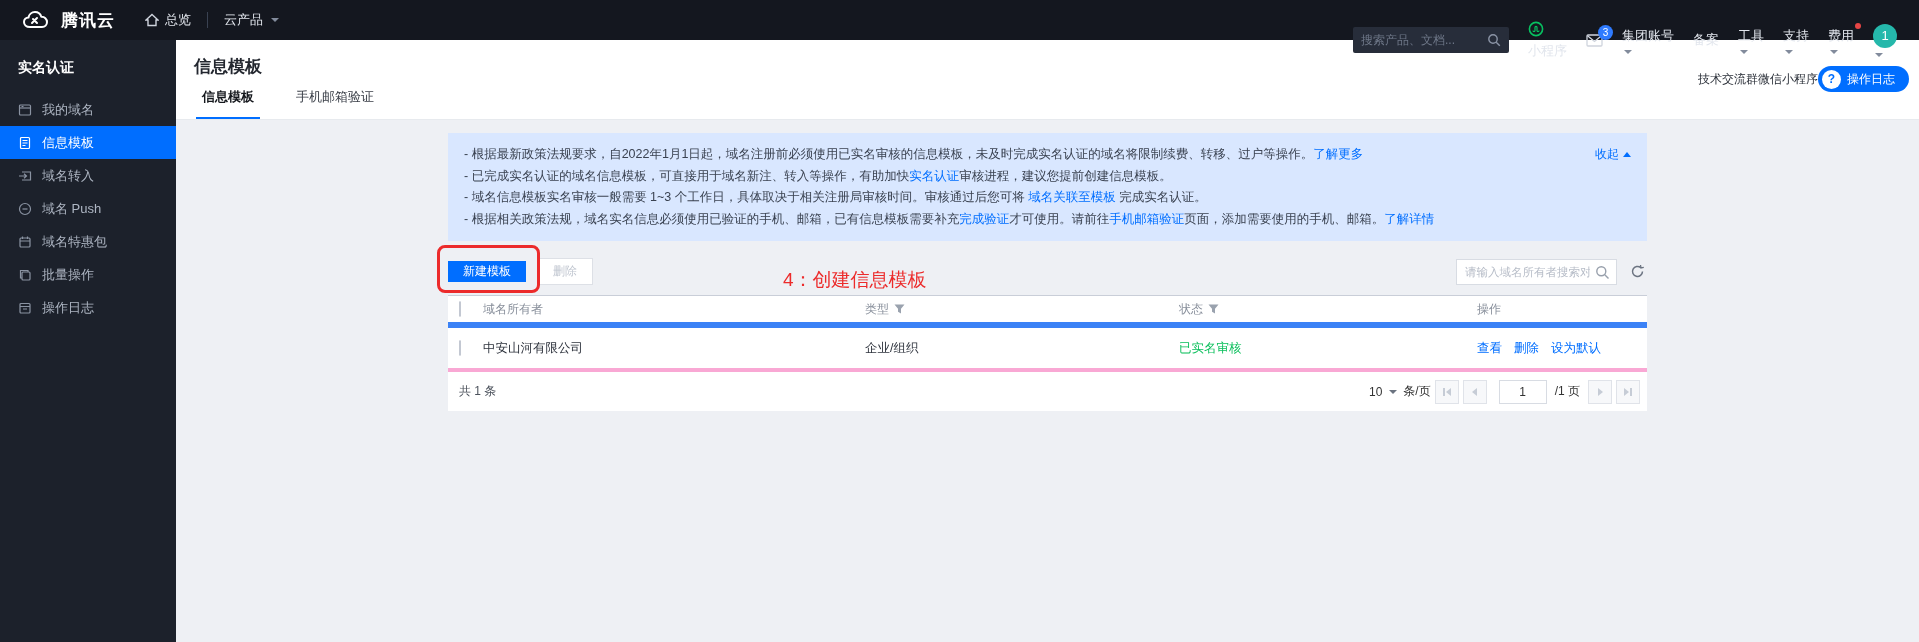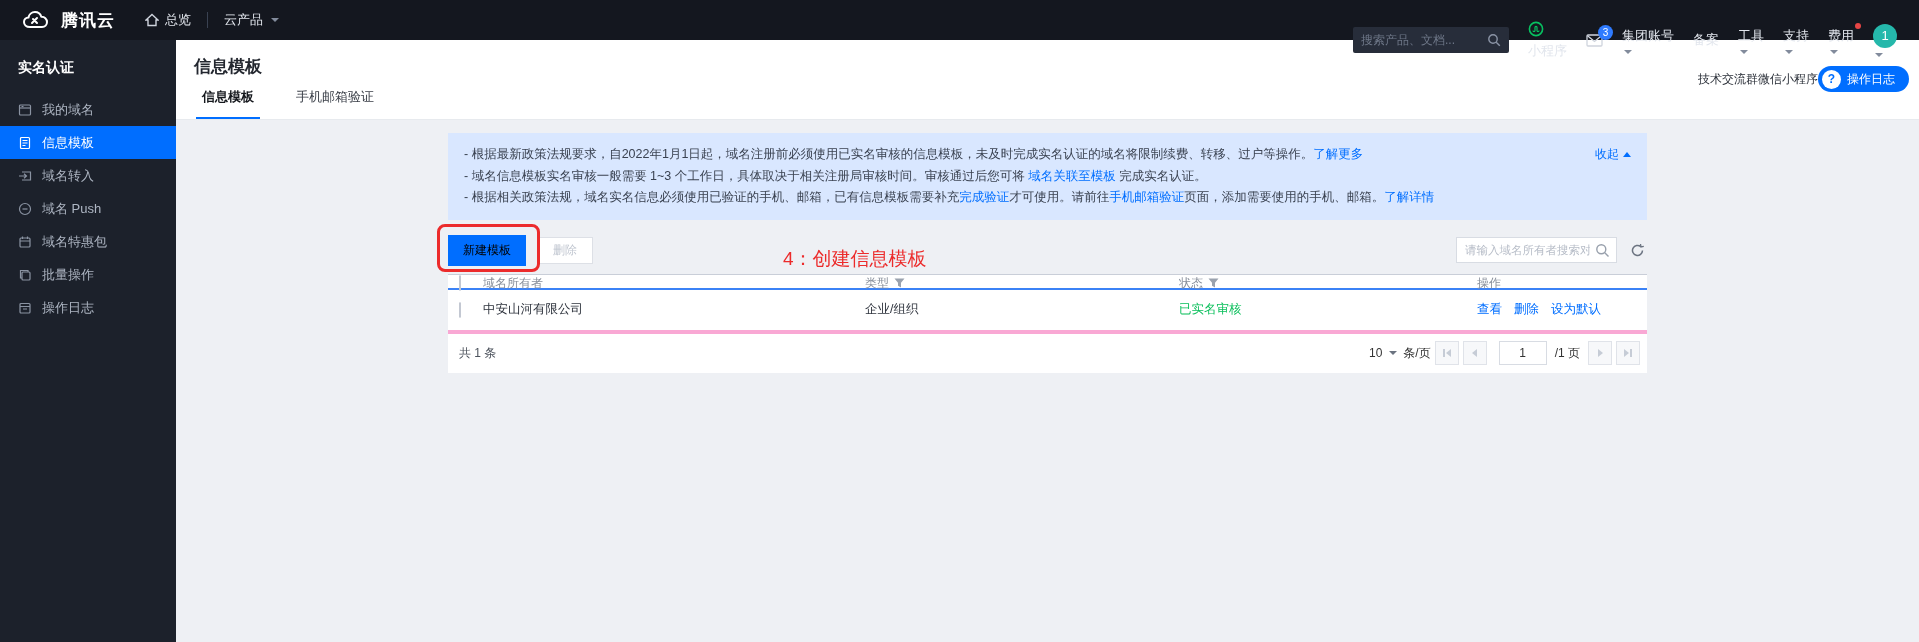--- a/index.html
+++ b/index.html
@@ -60,39 +60,39 @@
   .notice { position:relative; background:#d9e7ff; padding:11px 150px 11px 16px; font-size:12.5px;
             line-height:21.5px; color:#3a4251; }
   .notice .lk { color:#006eff; cursor:pointer;margin-top:28px; }
   .collapse { position:absolute; right:16px; top:11px; color:#006eff; font-size:12px; cursor:pointer;
               display:flex; align-items:center; gap:4px; }
   .up-tri { width:0; height:0; border-left:4px solid transparent; border-right:4px solid transparent;
             border-bottom:5px solid #006eff; }
 
   
   .toolbar { position:relative; margin-top:17px; height:27px; display:flex; align-items:center; }
-  .btn-primary { height:31px; padding:0 15px; background:#006eff; border:none; color:#000000; font-size:12px;
+  .btn-primary { height:21px; padding:0 15px; background:#006eff; border:none; color:#ffffff; font-size:12px;
                  cursor:pointer; font-family:inherit; }
   .btn-disabled { height:27px; padding:0 15px; background:#fff; border:1px solid #dde0e6; color:#c0c6d0;
                   font-size:12px; margin-left:11px; cursor:not-allowed; font-family:inherit; }
   .red-rect { position:absolute; left:-11px; top:-13px; width:103px; height:48px;
               border:3px solid #ec2b2b; border-radius:8px; pointer-events:none; }
   .annotation { position:absolute; left:335px; top:9px; font-size:19px; color:#ec2b2b; white-space:nowrap; }
   .tb-right { margin-left:auto; display:flex; align-items:center; }
   .tb-search { position:relative; width:161px; height:26px; background:#fff; border:1px solid #d8dce3; }
   .tb-search input { width:100%; height:100%; border:none; outline:none; padding:0 26px 0 8px;
                      font-size:11.5px; color:#333; font-family:inherit; }
   .tb-search input::placeholder { color:#b6bcc7; }
   .tb-search svg { position:absolute; right:6px; top:5px; }
   .refresh { margin-left:10px; width:20px; height:20px; display:flex; align-items:center; justify-content:center; cursor:pointer; }
 
   
   .tablecard { margin-top:10px; background:#fff; border-top:1px solid #c9ced8; }
   .thead, .trow { display:grid; grid-template-columns:35px 382px 314px 298px 1fr; align-items:center; }
-  .thead { height:15px; border-bottom:2px solid #3b82f6; color:#888f9b; font-size:12px; }
+  .thead { height:32px; border-bottom:6px solid #3b82f6; color:#888f9b; font-size:12px; }
   .trow { height:44px; border-bottom:4px solid #f9a8d4; color:#2e333d; font-size:12.5px; }
   .cell-cb { padding-left:11px; }
   .cb { width:14px; height:14px; border:1px solid #c3c8d2; border-radius:2px; background:#fff; cursor:pointer; }
   .hcell { display:flex; align-items:center; gap:5px; }
   .funnel { cursor:pointer; display:inline-flex; }
   .status { color:#0abf5b; }
   .actions { display:flex; gap:12px; color:#006eff; }
   .actions span { cursor:pointer; }
 
   
@@ -279,20 +279,23 @@
     </div>
 
     <div class="content">
       <div class="col">
 
         <div class="notice">
           <div>
             <span>- 根据最新政策法规要求，自2022年1月1日起，域名注册前必须使用已实名审核的信息模板，未及时完成实名认证的域名将限制续费、转移、过户等操作。</span><span class="lk">了解更多</span>
           </div>
           <div>
+            <span>- 已完成实名认证的域名信息模板，可直接用于域名新注、转入等操作，有助加快</span><span class="lk">实名认证</span><span>审核进程，建议您提前创建信息模板。</span>
+          </div>
+          <div>
             <span>- 域名信息模板实名审核一般需要 1~3 个工作日，具体取决于相关注册局审核时间。审核通过后您可将 </span><span class="lk">域名关联至模板</span><span> 完成实名认证。</span>
           </div>
           <div>
             <span>- 根据相关政策法规，域名实名信息必须使用已验证的手机、邮箱，已有信息模板需要补充</span><span class="lk">完成验证</span><span>才可使用。请前往</span><span class="lk">手机邮箱验证</span><span>页面，添加需要使用的手机、邮箱。</span><span class="lk">了解详情</span>
           </div>
           <div class="collapse">
             <span>收起</span>
             <span class="up-tri"></span>
           </div>
         </div>

